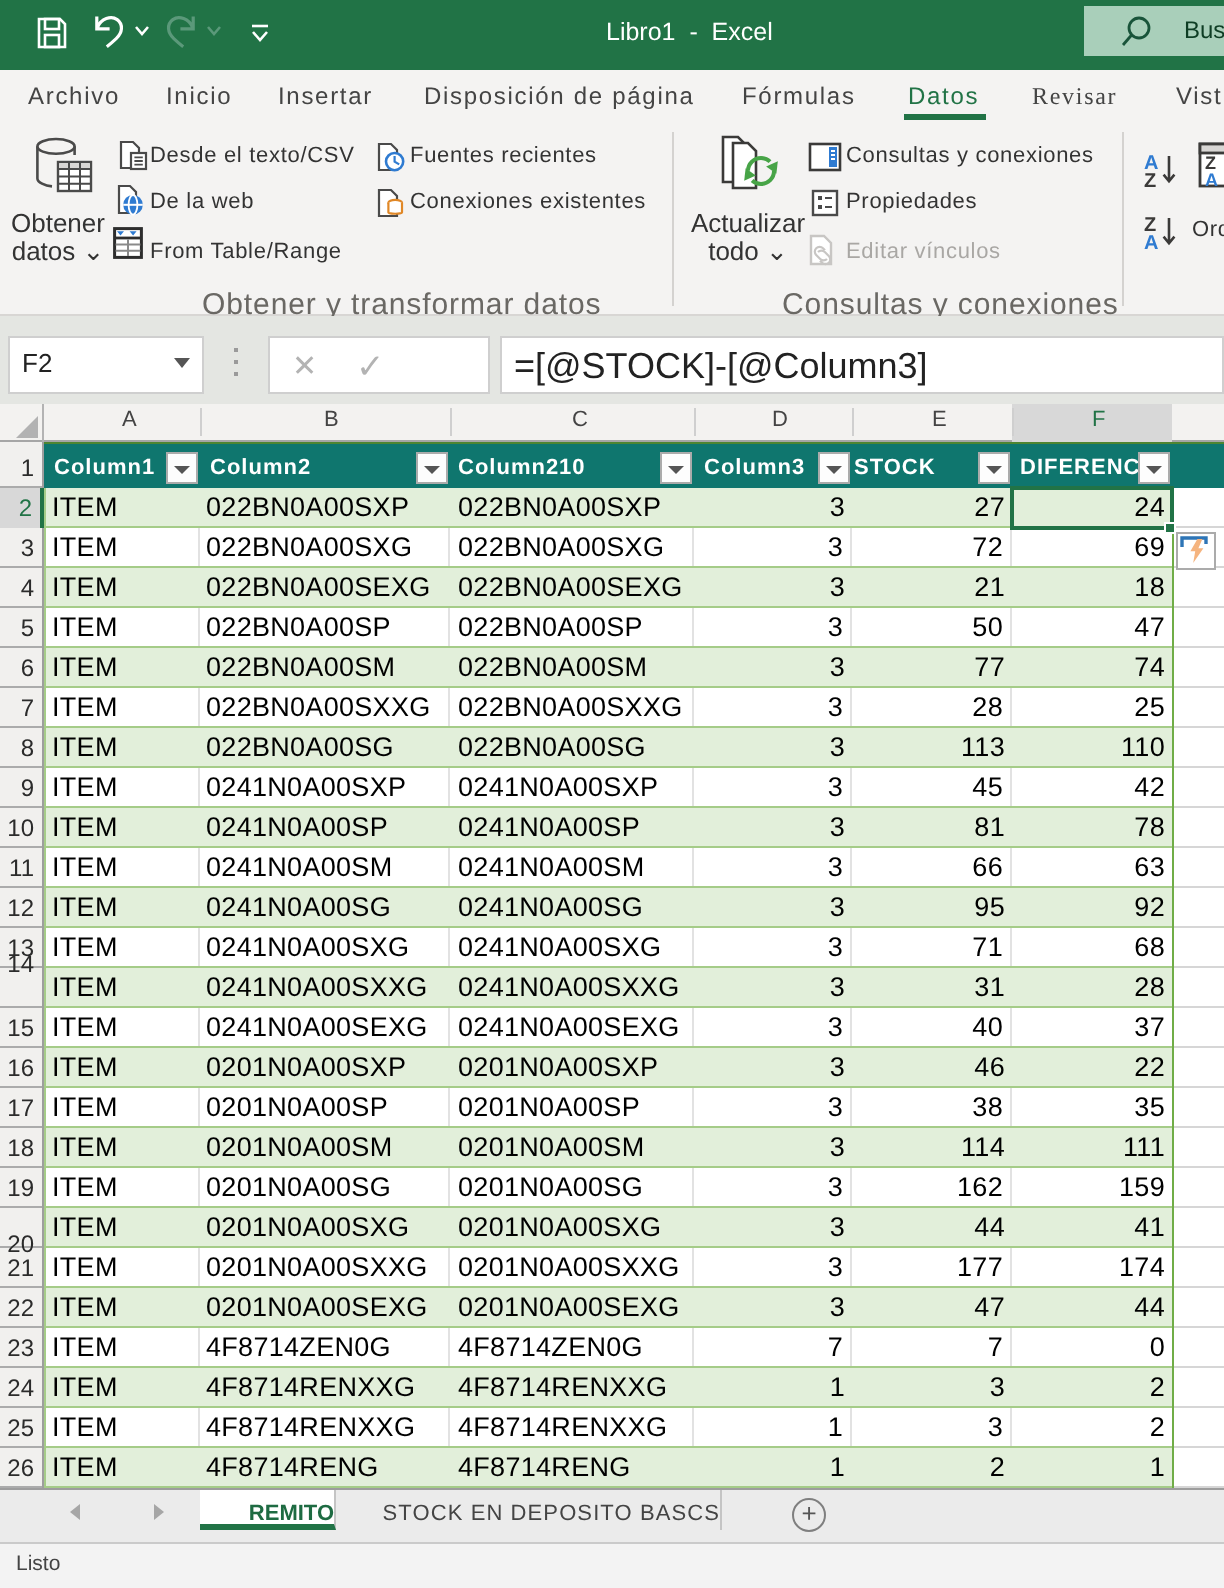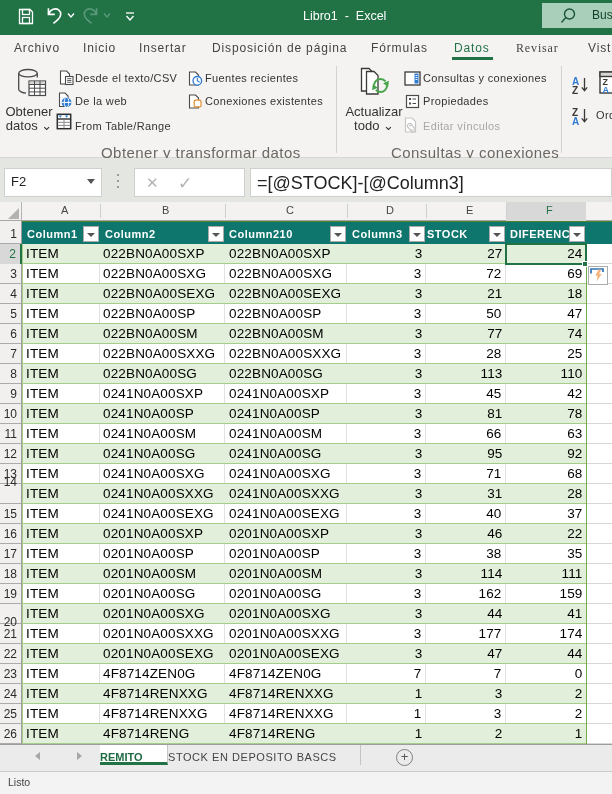--- a/index.html
+++ b/index.html
@@ -68,21 +68,21 @@
 
 #gstrip{left:586px;top:221px;width:26px;height:523px;border-left:1px solid #70ad47;box-sizing:border-box;
  background:repeating-linear-gradient(to bottom,#fff 0 19px,#d6d6d6 19px 20px);background-position:0 3px;}
 
 #selcell{left:505px;top:243px;width:82px;height:22px;border:2px solid #217346;box-sizing:border-box;background:transparent;}
 #selhandle{left:582px;top:261px;width:4px;height:4px;background:#217346;border:1px solid #fff;box-sizing:content-box;}
 
 #ffbox{left:588px;top:266px;width:20px;height:19px;background:#fff;border:1px solid #ababab;box-sizing:border-box;}
 
 #tabbar{left:0;top:744px;width:612px;height:27px;background:#ebebeb;border-top:1px solid #9d9d9d;box-sizing:border-box;}
-.sheettab{position:absolute;top:745px;height:20px;line-height:24px;font-size:11px;color:#444;text-align:left;box-sizing:border-box;}
+.sheettab{position:absolute;top:745px;height:20px;line-height:24px;font-size:11px;color:#444;text-align:right;box-sizing:border-box;}
 #tab1{left:100px;width:68px;background:#fff;color:#1e6b42;font-weight:bold;border-bottom:3px solid #217346;border-right:1px solid #c4c4c4;}
 #tab2{left:168px;width:193px;border-right:1px solid #c4c4c4;letter-spacing:.55px;}
 #plusbtn{left:396px;top:749px;width:15px;height:15px;border:1px solid #7f7f7f;border-radius:50%;color:#555;
  font-size:13px;line-height:14px;text-align:center;}
 .navarr{position:absolute;top:752px;width:0;height:0;border-top:4px solid transparent;border-bottom:4px solid transparent;}
 
 #statusbar{left:0;top:771px;width:612px;height:23px;background:#f3f3f3;border-top:1px solid #cacaca;box-sizing:border-box;}
 #listo{left:8px;top:776px;font-size:10.5px;color:#444;}
 svg{position:absolute;overflow:visible;}
 </style>

